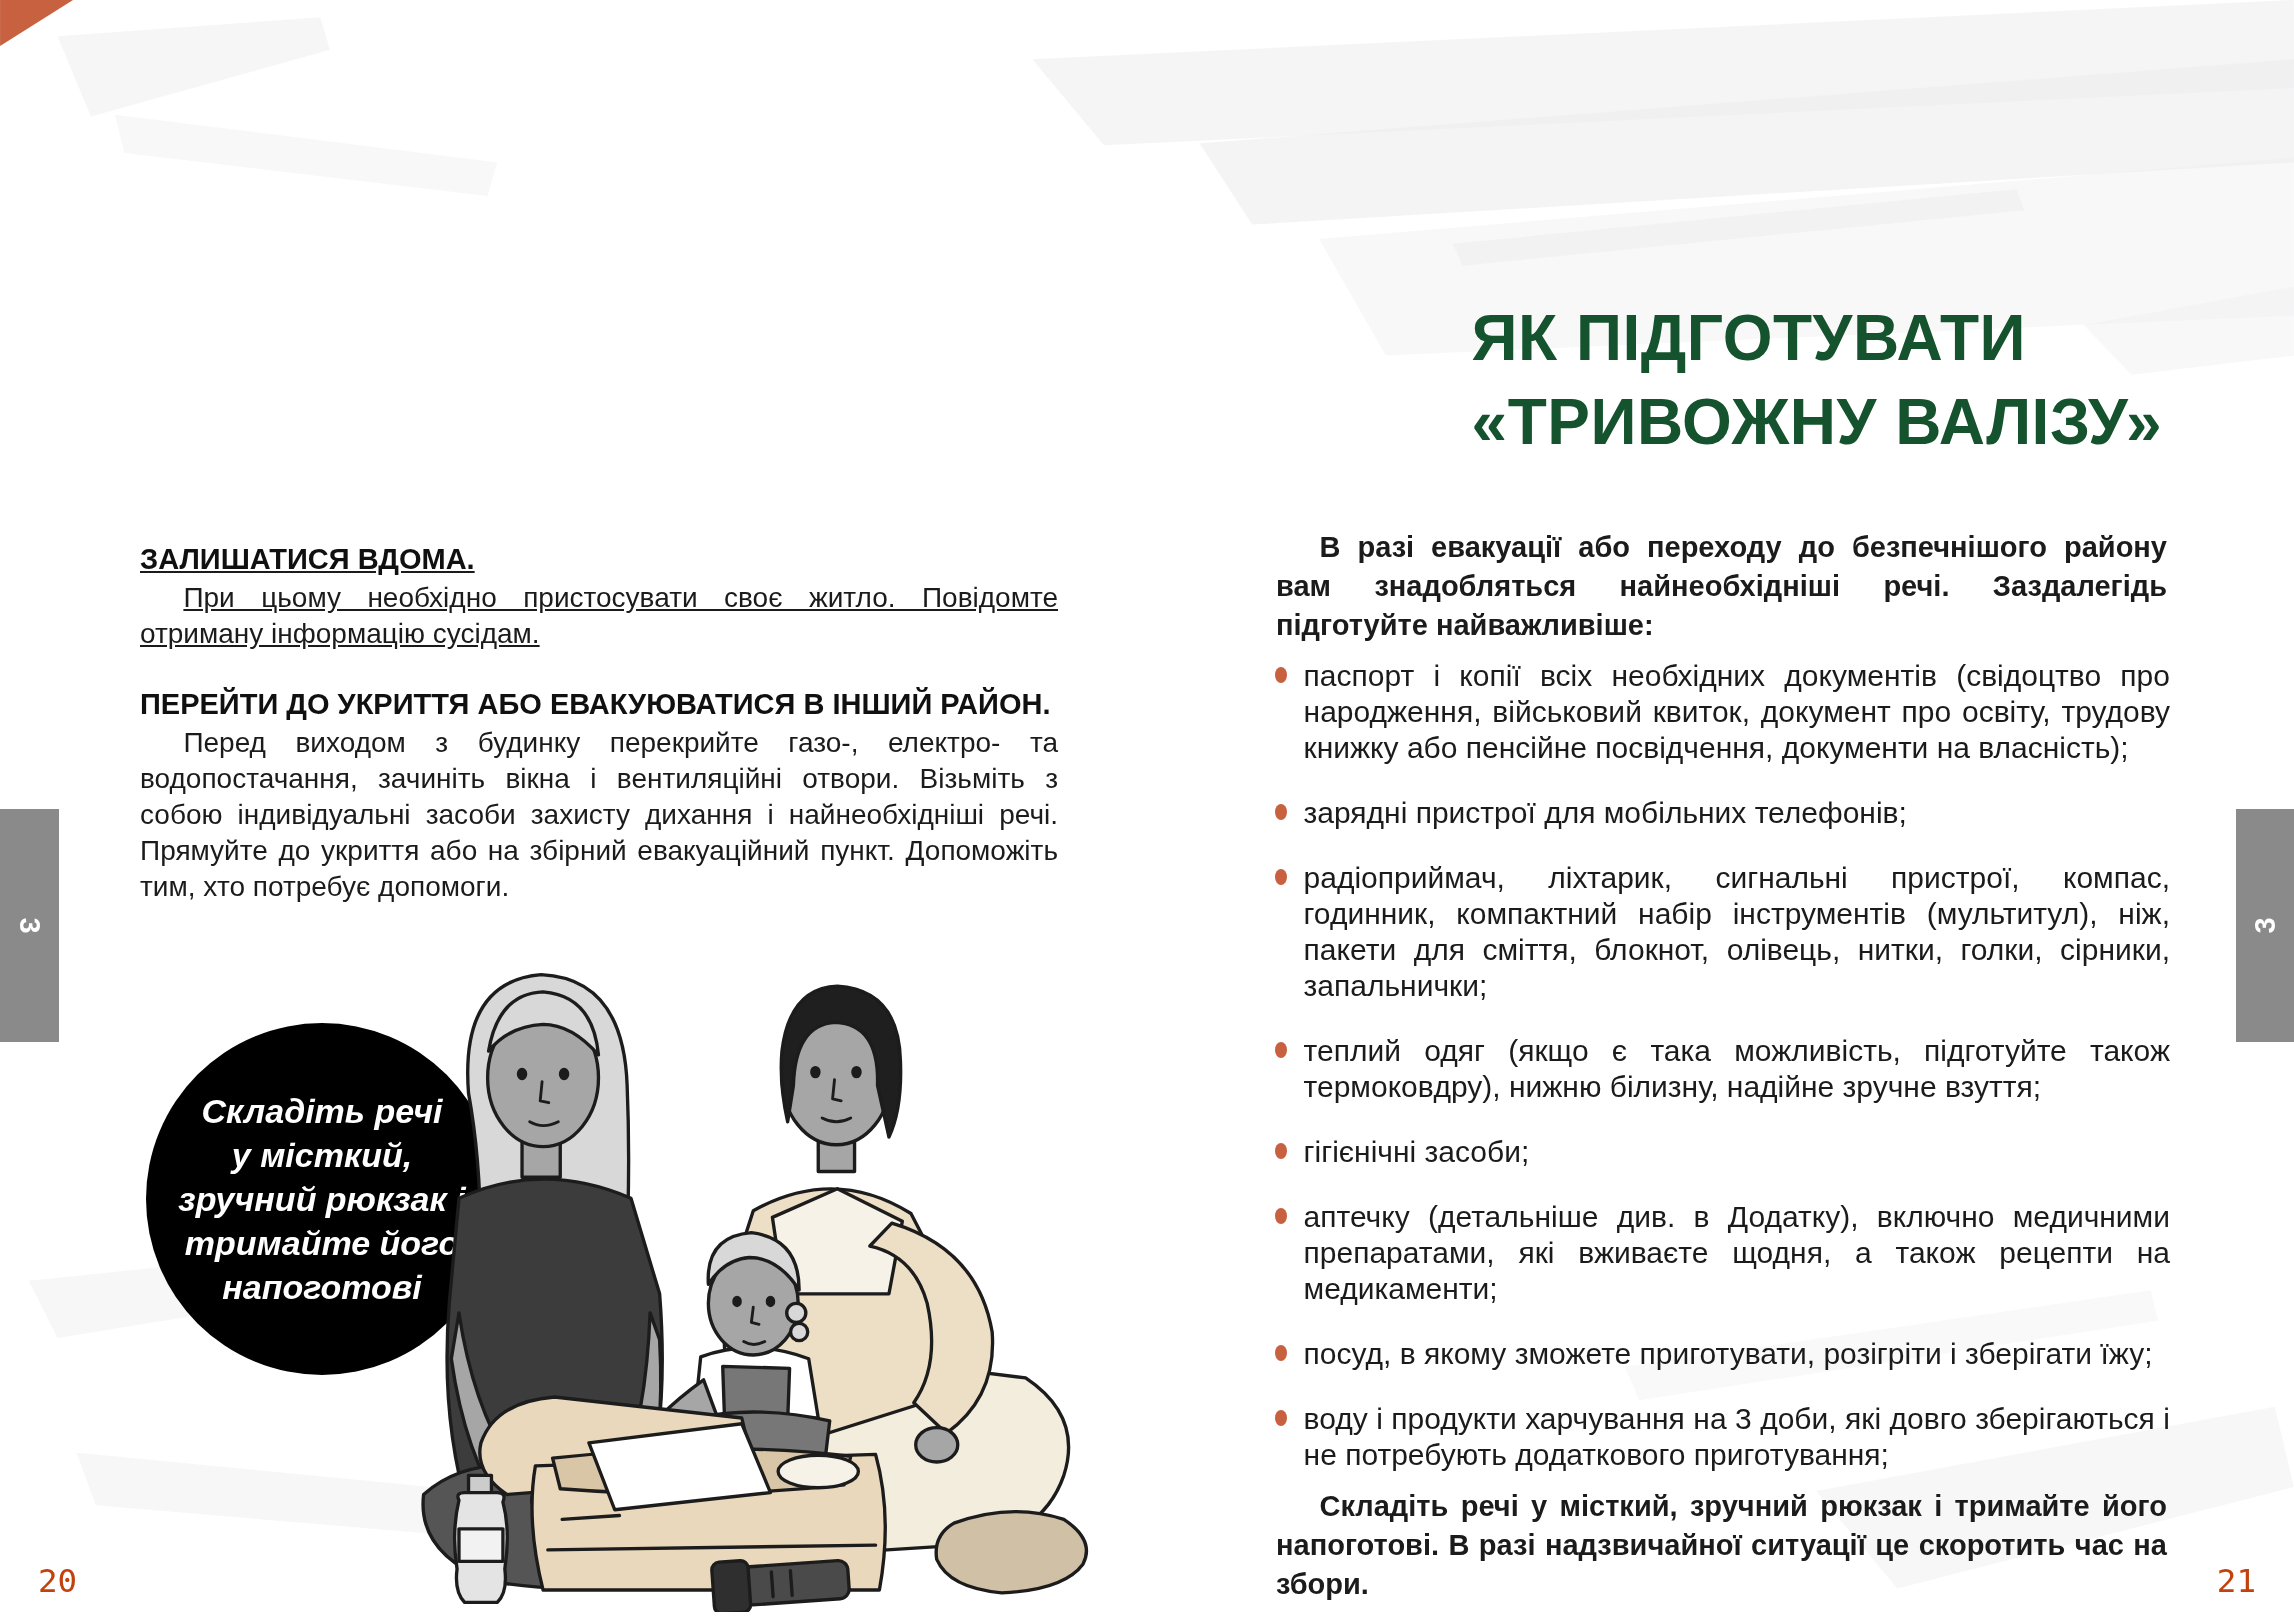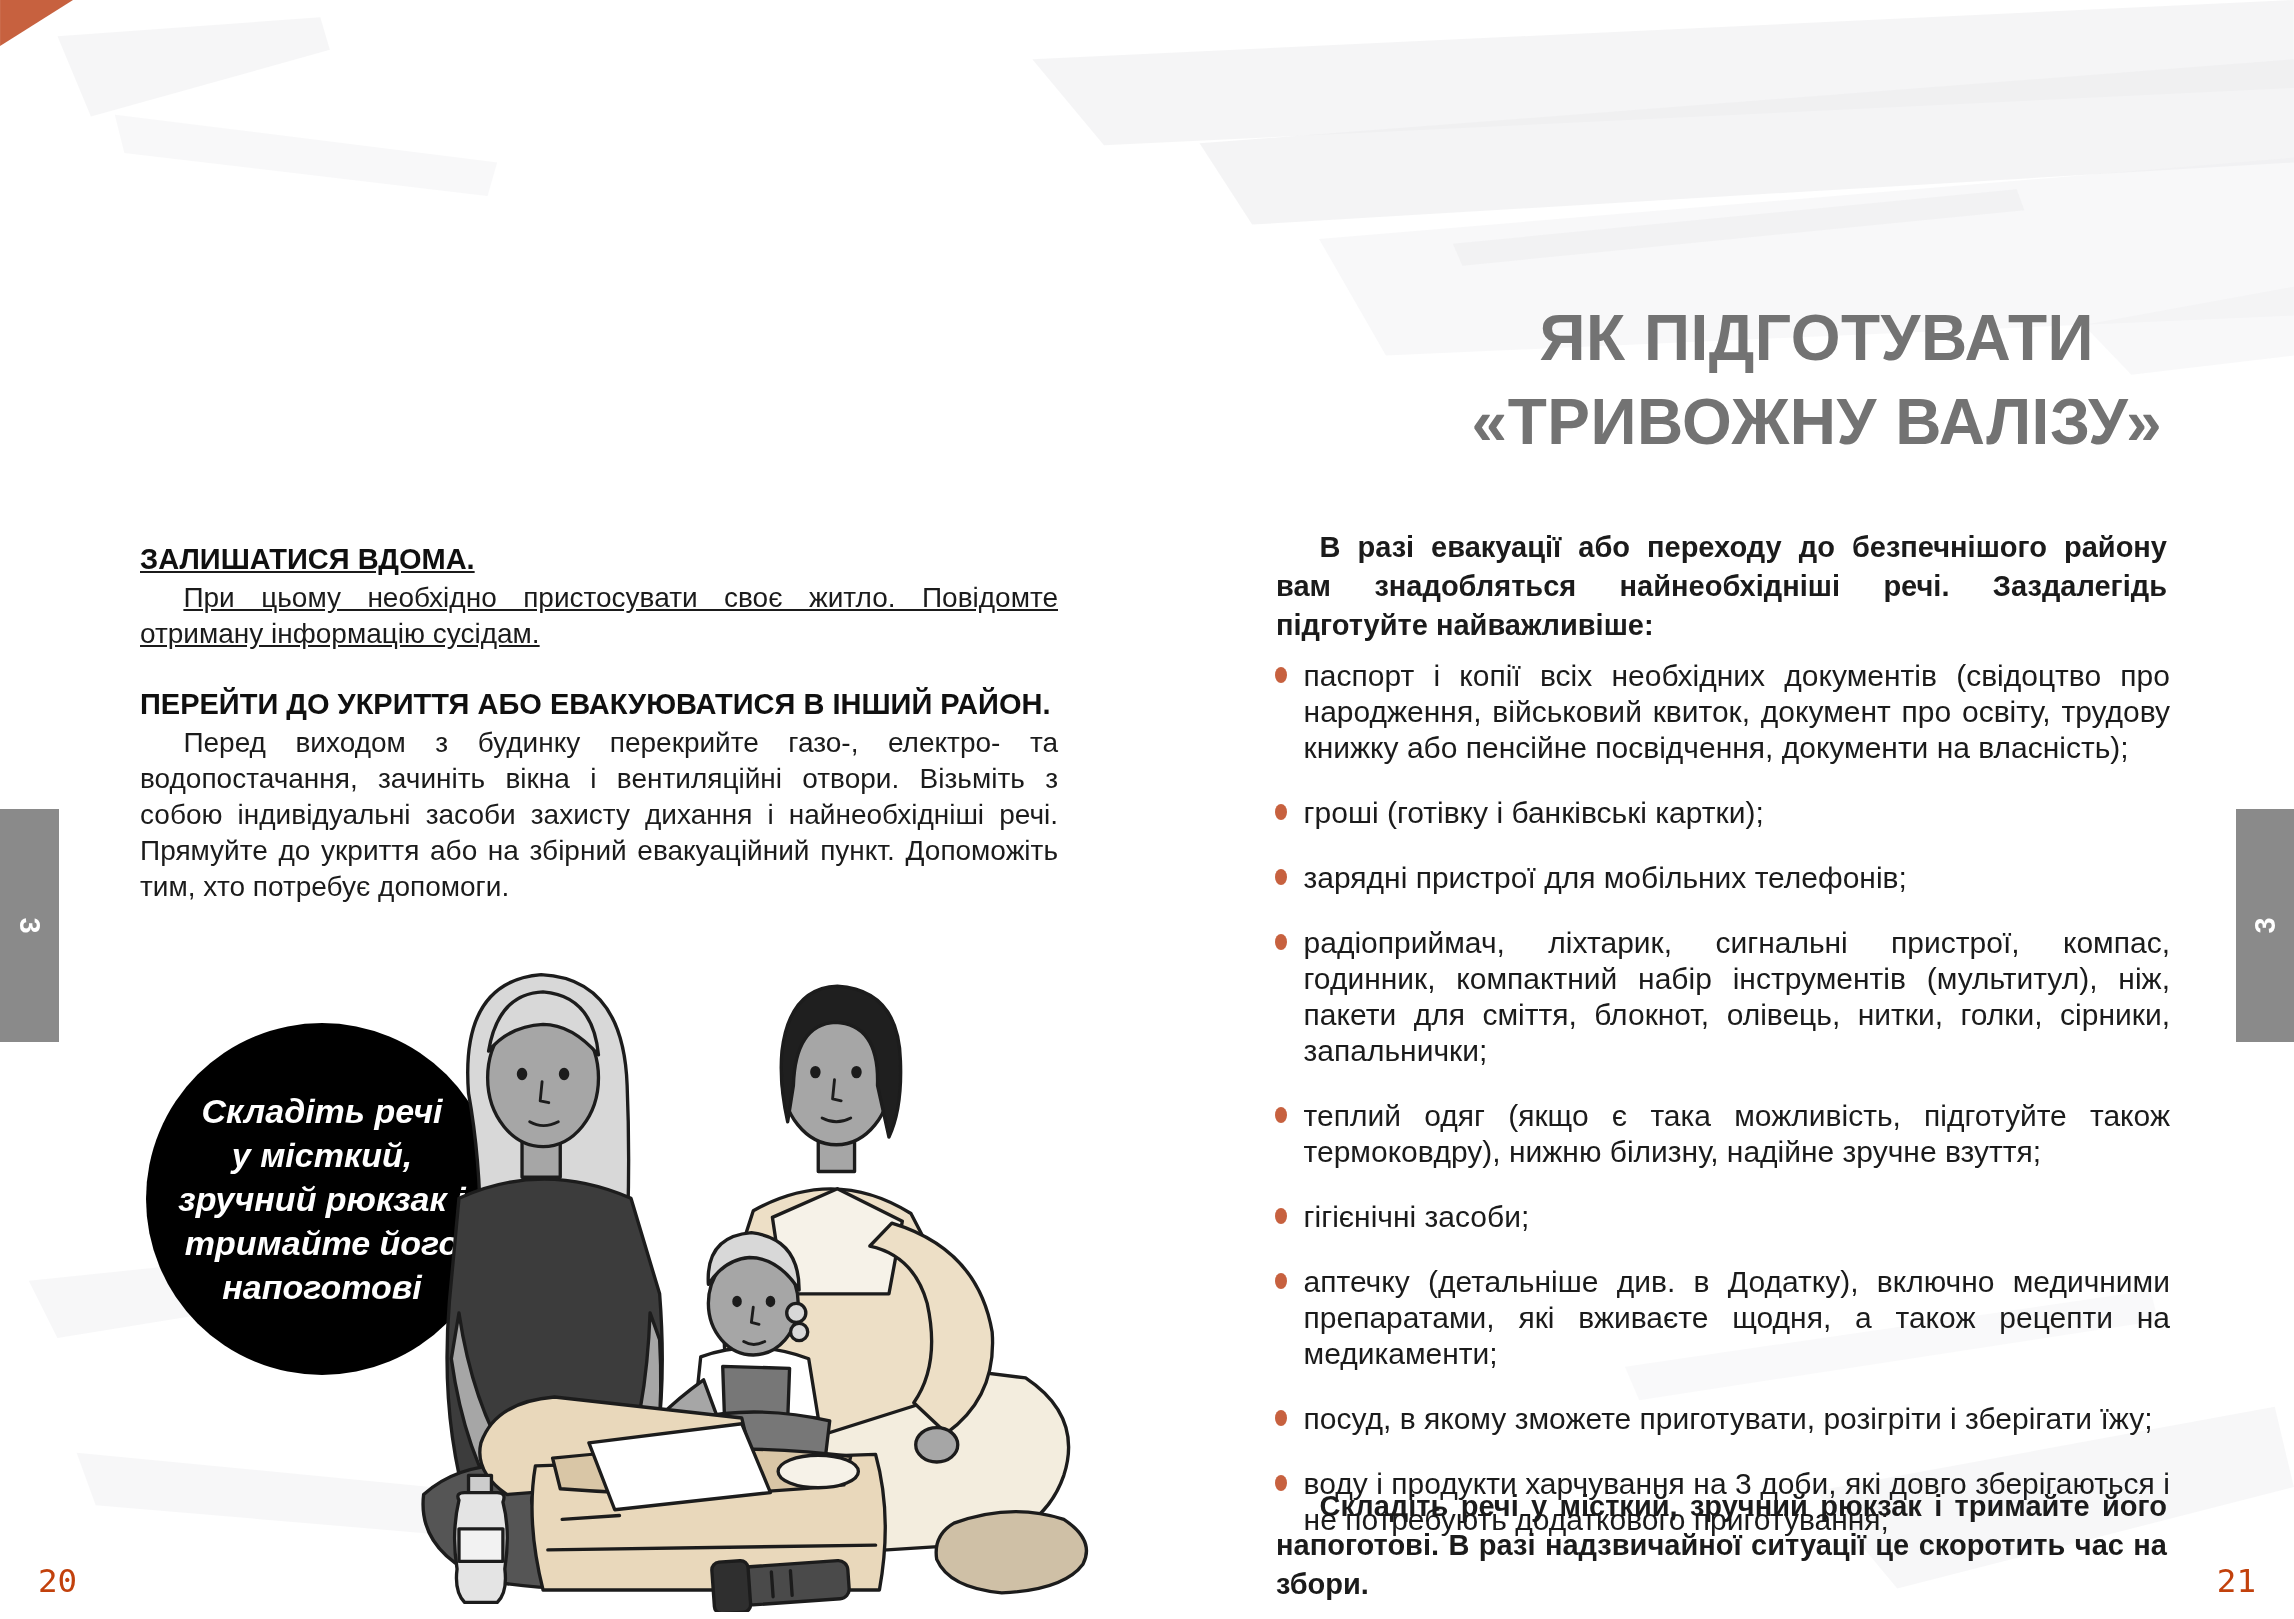--- a/index.html
+++ b/index.html
@@ -40,22 +40,22 @@
   
   .callout{position:absolute;left:146px;top:1023px;width:352px;height:352px;border-radius:50%;
            background:#000000;z-index:2;display:flex;align-items:center;justify-content:center;}
   .callout .ctext{color:#ffffff;font-weight:bold;font-style:italic;font-size:34px;line-height:44px;
            text-align:center;}
 
   
   .illus{position:absolute;left:218px;top:881px;z-index:3;}
 
   
-  .heading-right{position:absolute;right:132px;top:296px;z-index:3;text-align:center;
-                 color:#737373;font-weight:bold;font-size:64px;line-height:84px;letter-spacing:0.5px;}
+  .heading-right{position:absolute;right:132px;top:296px;z-index:3;text-align:left;
+                 color:#14532d;font-weight:bold;font-size:64px;line-height:84px;letter-spacing:0.5px;}
   .intro{position:absolute;left:1276px;top:528px;width:891px;z-index:3;
          font-size:29px;line-height:39px;font-weight:bold;text-align:justify;text-indent:1.5em;margin:0;}
   .blist{position:absolute;left:1273px;top:658px;width:897px;z-index:3;
          list-style:none;margin:0;padding:0;}
   .blist li{display:flex;margin:0 0 29px 0;}
   .blist .dot{flex:0 0 auto;width:12.4px;height:16.3px;border-radius:50%;background:#C7613F;
               margin:8.6px 16.3px 0 1.9px;}
   .blist .btext{font-size:30px;line-height:36px;text-align:justify;}
   .outro{position:absolute;left:1276px;top:1487px;width:891px;z-index:3;margin:0;
          font-size:29px;line-height:39px;font-weight:bold;text-align:justify;text-indent:1.5em;}
@@ -202,24 +202,20 @@
 
   <p class="intro">В разі евакуації або переходу до безпечнішого району вам знадобляться найнеобхідніші речі. Заздалегідь підготуйте найважливіше:</p>
 
   <ul class="blist">
     <li>
         <span class="dot"></span>
         <span class="btext">паспорт і копії всіх необхідних документів (свідоцтво про народження, військовий квиток, документ про освіту, трудову книжку або пенсійне посвідчення, документи на власність);</span>
       </li>
     <li>
         <span class="dot"></span>
-        <span class="btext">гроші (готівку і банківські картки);</span>
-      </li>
-    <li>
-        <span class="dot"></span>
         <span class="btext">зарядні пристрої для мобільних телефонів;</span>
       </li>
     <li>
         <span class="dot"></span>
         <span class="btext">радіоприймач, ліхтарик, сигнальні пристрої, компас, годинник, компактний набір інструментів (мультитул), ніж, пакети для сміття, блокнот, олівець, нитки, голки, сірники, запальнички;</span>
       </li>
     <li>
         <span class="dot"></span>
         <span class="btext">теплий одяг (якщо є така можливість, підготуйте також термоковдру), нижню білизну, надійне зручне взуття;</span>
       </li>

